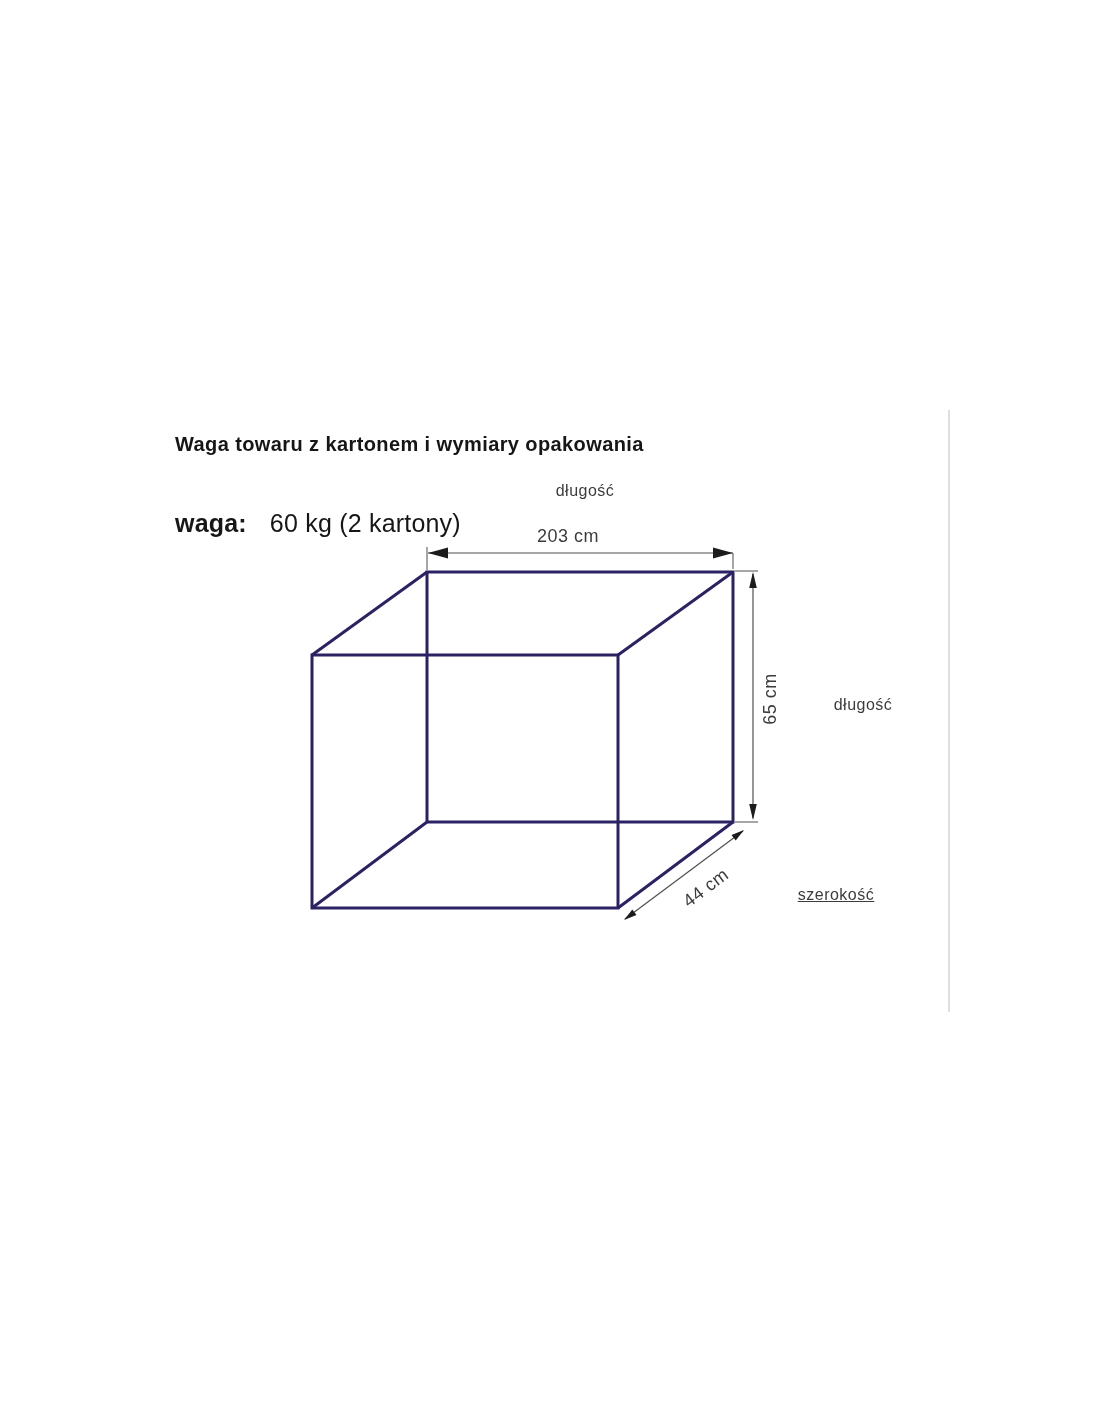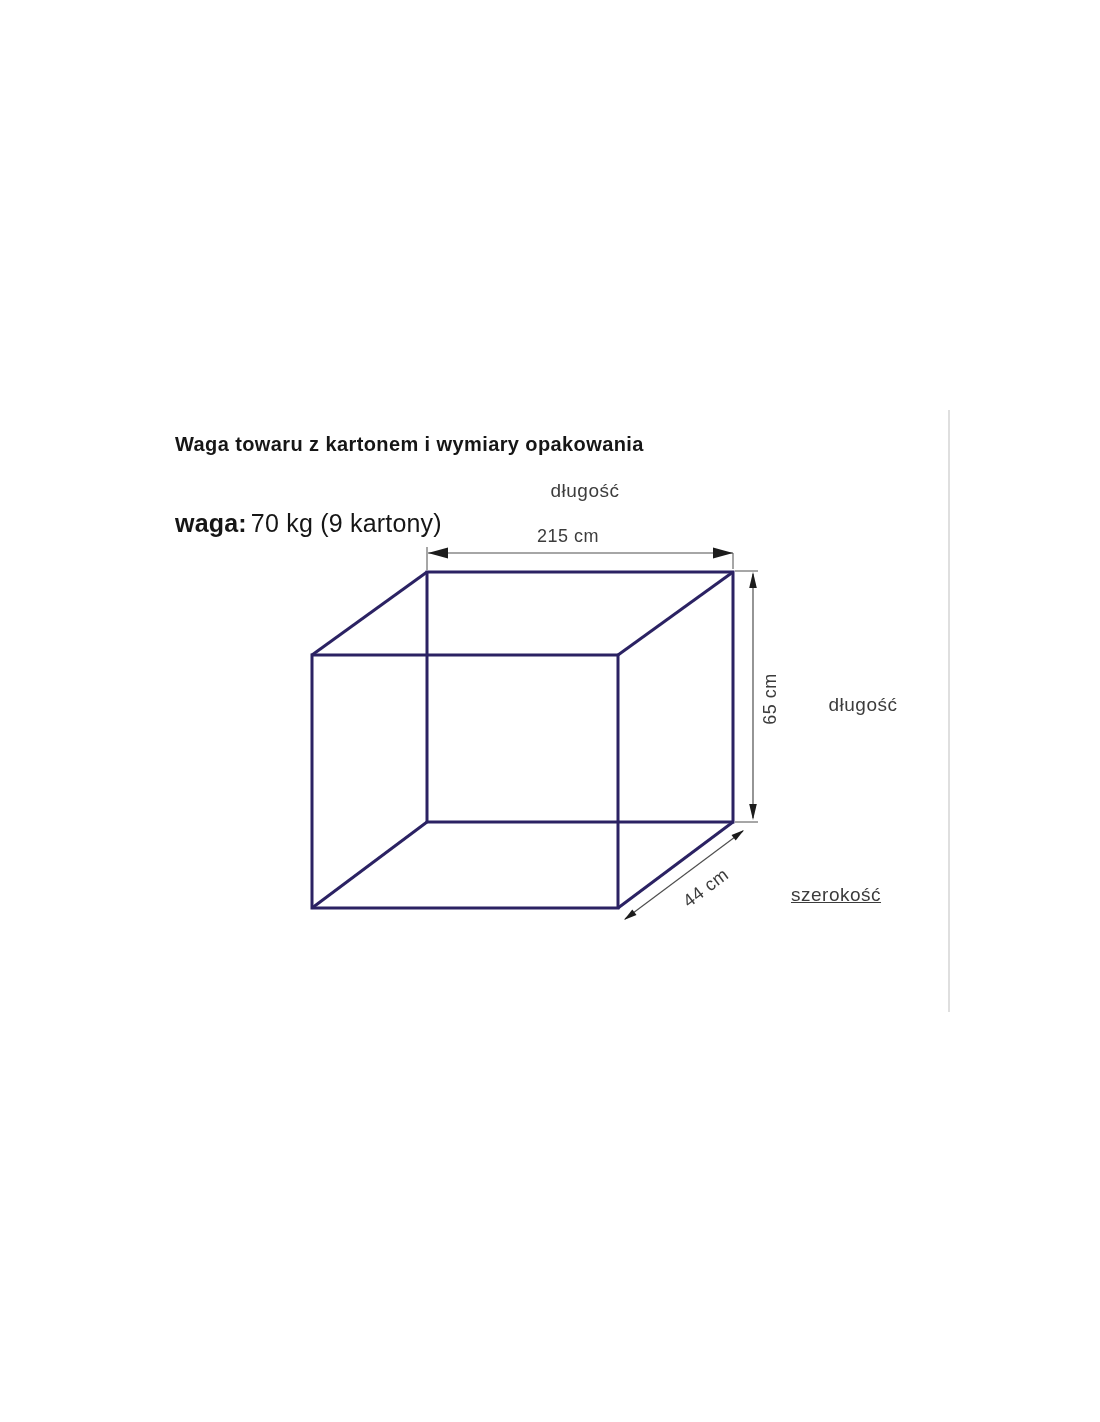--- a/index.html
+++ b/index.html
@@ -10,23 +10,23 @@
   }
   .abs{position:absolute;}
   .title{
     font-size:20px;font-weight:bold;letter-spacing:.4px;
     color:var(--heading-text,#161616);white-space:nowrap;
   }
   .waga-line{
     font-size:25px;letter-spacing:.2px;color:var(--heading-text,#161616);
     white-space:nowrap;
   }
-  .waga-line .lbl{font-weight:bold;margin-right:4px;}
+  .waga-line .lbl{font-weight:bold;margin-right:23px;}
   .dim-label{
-    font-size:19px;letter-spacing:.5px;color:var(--label-text,#3c3c3c);
+    font-size:16px;letter-spacing:.5px;color:var(--label-text,#3c3c3c);
     white-space:nowrap;position:absolute;transform:translate(-50%,-50%);
   }
   .dim-value{
     font-size:18px;letter-spacing:.5px;color:var(--label-text,#3c3c3c);
     white-space:nowrap;position:absolute;transform:translate(-50%,-50%);
   }
   .rot90{transform:translate(-50%,-50%) rotate(-90deg);}
   .rot37{transform:translate(-50%,-50%) rotate(-37deg);}
   .divider{
     position:absolute;width:2px;background:var(--divider,#dfdfdf);
@@ -36,21 +36,21 @@
   .dim-line{stroke:var(--dim-line,#4f4f4f);stroke-width:1.2;fill:none;}
   .witness{stroke:var(--dim-line,#4f4f4f);stroke-width:1;fill:none;}
   .arrowhead{fill:var(--arrowhead,#1c1c1c);stroke:none;}
 </style>
 </head>
 <body>
 
 <div class="abs title" style="left:175px;top:433px;text-align:right;">Waga towaru z kartonem i wymiary opakowania</div>
 
 <div class="abs waga-line" style="left:175px;top:509px;">
-  <span class="lbl">waga:</span><span>70 kg (9 kartony)</span>
+  <span class="lbl">waga:</span><span>60 kg (2 kartony)</span>
 </div>
 
 <svg width="1100" height="1422" viewBox="0 0 1100 1422">
 
   <g>
     <path class="box-edge" d="M427,572 L733,572 L733,822 L427,822 Z"></path>
     <path class="box-edge" d="M312,655 L618,655 L618,908 L312,908 Z"></path>
     <path class="box-edge" d="M312,655 L427,572"></path>
     <path class="box-edge" d="M618,655 L733,572"></path>
     <path class="box-edge" d="M312,908 L427,822"></path>
@@ -74,21 +74,21 @@
   </g>
 
   <g>
     <line class="dim-line" x1="625" y1="919" x2="743" y2="831"></line>
     <polygon class="arrowhead" points="624,920 636.5,915 632.3,909.4"></polygon>
     <polygon class="arrowhead" points="744,830 735.7,840.6 731.5,835"></polygon>
   </g>
 </svg>
 
 <div class="dim-label" style="left:585px;top:491px;">długość</div>
-<div class="dim-value" style="left:568px;top:536px;">215 cm</div>
+<div class="dim-value" style="left:568px;top:536px;">203 cm</div>
 
 <div class="dim-value rot90" style="left:770px;top:699px;">65 cm</div>
 <div class="dim-label" style="left:863px;top:705px;">długość</div>
 
 <div class="dim-value rot37" style="left:706px;top:888px;">44 cm</div>
 <div class="dim-label" style="left:836px;top:895px;text-decoration:underline;">szerokość</div>
 
 <div class="divider" style="left:948px;top:410px;height:602px;"></div>
 
 </body></html>

